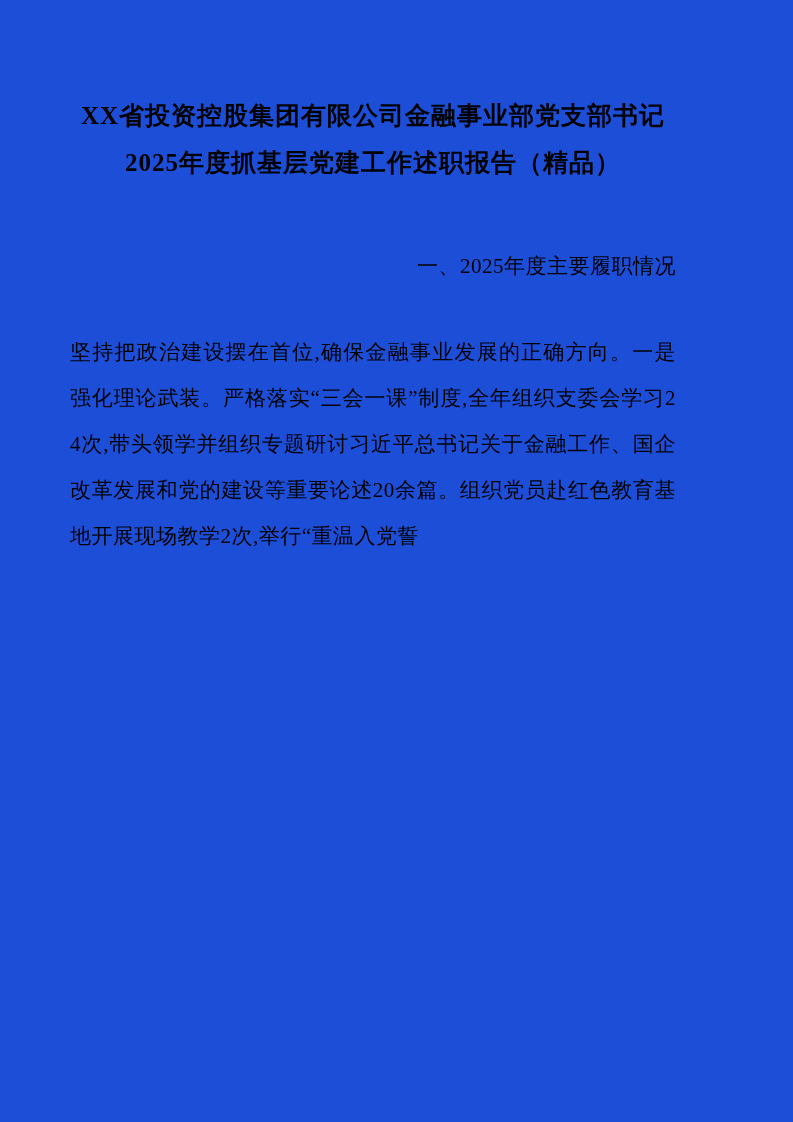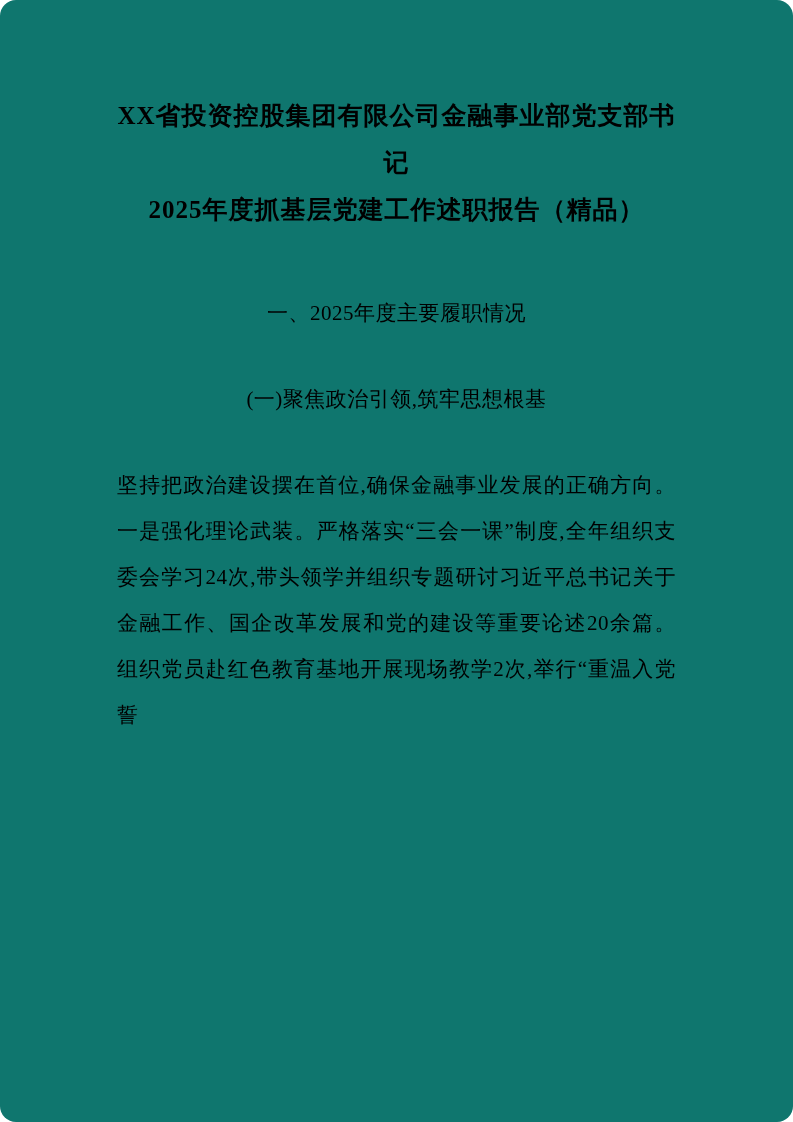--- a/index.html
+++ b/index.html
@@ -5,27 +5,26 @@
   html, body {
     margin: 0;
     padding: 0;
     background: #ffffff;
   }
   .page {
     position: relative;
     width: 793px;
     height: 1122px;
     margin: 0 auto;
-    background: #0f766e;
+    background: #1d4ed8;
     overflow: hidden;
     box-sizing: border-box;
-    padding: 92px 117px 40px 117px;
+    padding: 92px 117px 40px 70px;
     font-family: "Liberation Serif", "DejaVu Serif", serif;
     color: #000000;
-    border-radius: 16px;
   }
   .doc-title {
     margin: 0 0 58px 0;
     text-align: center;
     font-size: 25px;
     font-weight: bold;
     line-height: 1.88;
     letter-spacing: 1px;
   }
   .doc-title .title-line {
@@ -37,34 +36,33 @@
     line-height: 2.19;
     text-align: justify;
     text-justify: inter-ideograph;
     letter-spacing: 0.5px;
     word-break: break-all;
   }
   .section-heading {
     margin: 0 0 40px 0;
     font-size: 21px;
     line-height: 2.19;
-    text-align: center;
+    text-align: right;
     letter-spacing: 0.5px;
   }
 </style>
 </head>
 <body>
 
 <div class="page">
 
   <h1 class="doc-title">
     <span class="title-line">XX省投资控股集团有限公司金融事业部党支部书记</span>
     <span class="title-line">2025年度抓基层党建工作述职报告（精品）</span>
   </h1>
 
 
   <p class="section-heading">一、2025年度主要履职情况</p>
 
-  <p class="section-heading">(一)聚焦政治引领,筑牢思想根基</p>
 
   <p class="body-text">坚持把政治建设摆在首位,确保金融事业发展的正确方向。一是强化理论武装。严格落实“三会一课”制度,全年组织支委会学习24次,带头领学并组织专题研讨习近平总书记关于金融工作、国企改革发展和党的建设等重要论述20余篇。组织党员赴红色教育基地开展现场教学2次,举行“重温入党誓</p>
 
 </div>
 
 </body></html>

